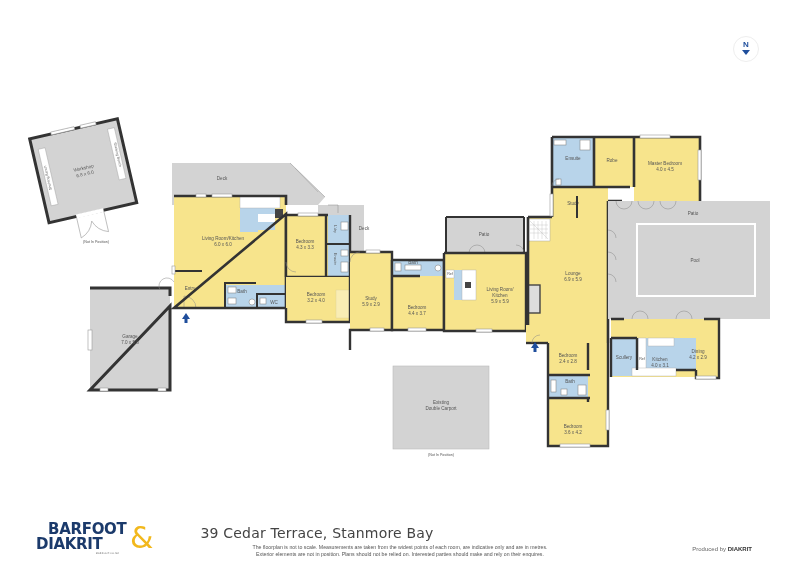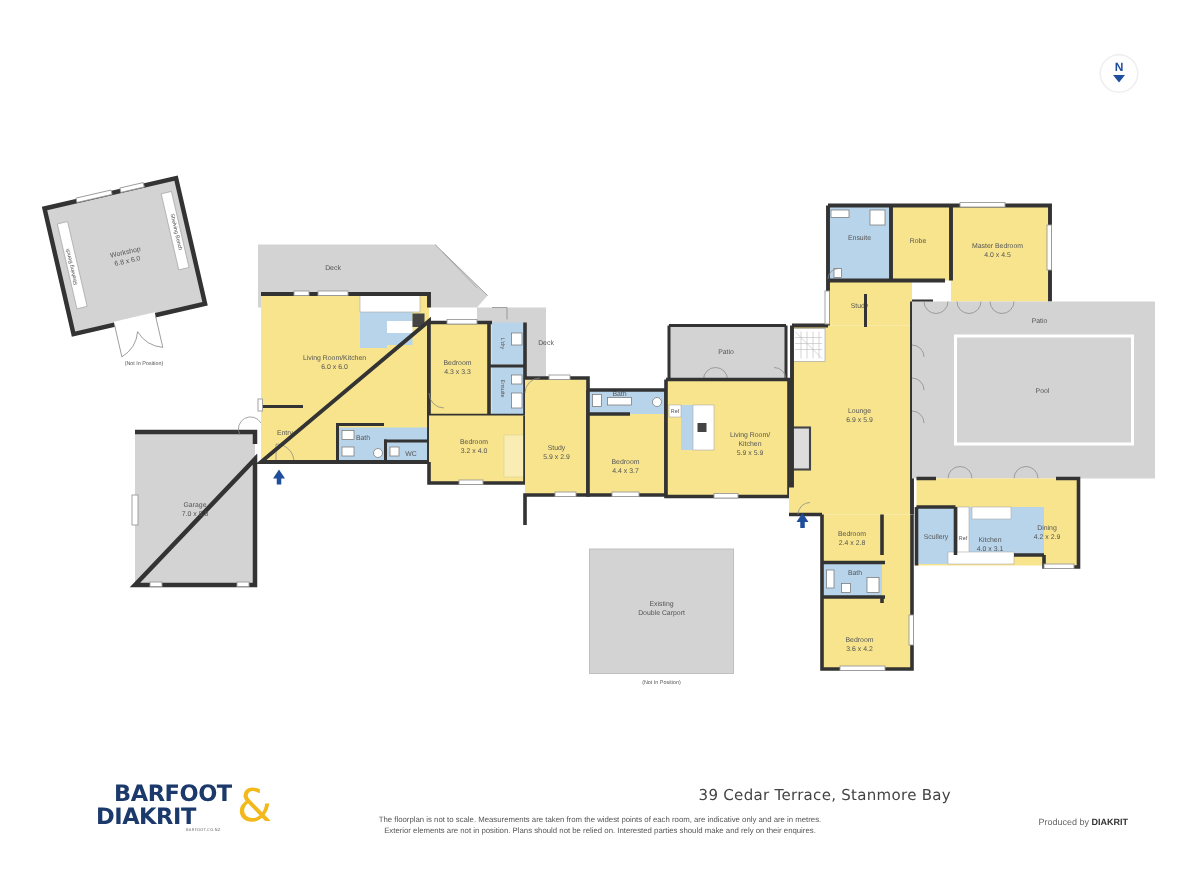--- a/index.html
+++ b/index.html
@@ -8,23 +8,23 @@
   .lbl { font-family:"Liberation Sans", sans-serif; font-size:4.6px; fill:#555; text-anchor:middle; }
   .lbl-sm { font-family:"Liberation Sans", sans-serif; font-size:3.6px; fill:#555; text-anchor:middle; }
   .yellow { fill:#f7e48c; }
   .blue { fill:#b8d4ea; }
   .grey { fill:#d3d3d3; }
   .wall { fill:#333333; }
   .win { fill:#ffffff; stroke:#9a9a9a; stroke-width:0.6; }
   .door { fill:none; stroke:#888; stroke-width:0.5; }
   .fixture { fill:#ffffff; stroke:#777; stroke-width:0.5; }
 
-  .title { position:absolute; left:0; width:634px; top:525px; text-align:right; font-family:"DejaVu Sans", sans-serif; font-size:10px; color:#444; font-weight:400; letter-spacing:0.2px; }
+  .title { position:absolute; left:0; width:634px; top:525px; text-align:center; font-family:"DejaVu Sans", sans-serif; font-size:14px; color:#444; font-weight:400; letter-spacing:0.2px; }
   .disclaimer { position:absolute; left:0; width:800px; top:544px; text-align:center; font-family:"Liberation Sans", sans-serif; font-size:5.2px; line-height:7px; color:#555; }
-  .brand { position:absolute; left:36px; top:522px; font-family:"DejaVu Sans", sans-serif; font-weight:700; color:#1b3a6b; font-size:15px; line-height:15px; letter-spacing:-0.3px;margin-left:28px; }
+  .brand { position:absolute; left:36px; top:522px; font-family:"DejaVu Sans", sans-serif; font-weight:700; color:#1b3a6b; font-size:15px; line-height:15px; letter-spacing:-0.3px; }
   .brand .amp { position:absolute; left:94px; top:2px; font-size:30px; color:#f2b81c; font-weight:400; line-height:28px; }
   .brand .sub { display:block; font-size:2.5px; line-height:4px; color:#666; font-weight:400; margin-left:60px; letter-spacing:0.2px; }
   .produced { position:absolute; right:48px; top:546px; font-family:"Liberation Sans", sans-serif; font-size:6px; color:#666; }
   .produced b { color:#333; font-weight:700; }
   .north { position:absolute; left:733px; top:36px; width:24px; height:24px; border:1px solid #eee; border-radius:50%; text-align:center; }
   .north .n { display:block; font-family:"Liberation Sans", sans-serif; font-weight:700; font-size:8px; color:#1f4e9c; margin-top:4px; line-height:8px; }
   .north .arr { display:block; width:0; height:0; margin:1px auto 0; border-left:4px solid transparent; border-right:4px solid transparent; border-top:5px solid #1f4e9c; }
 </style>
 </head>
 <body>

